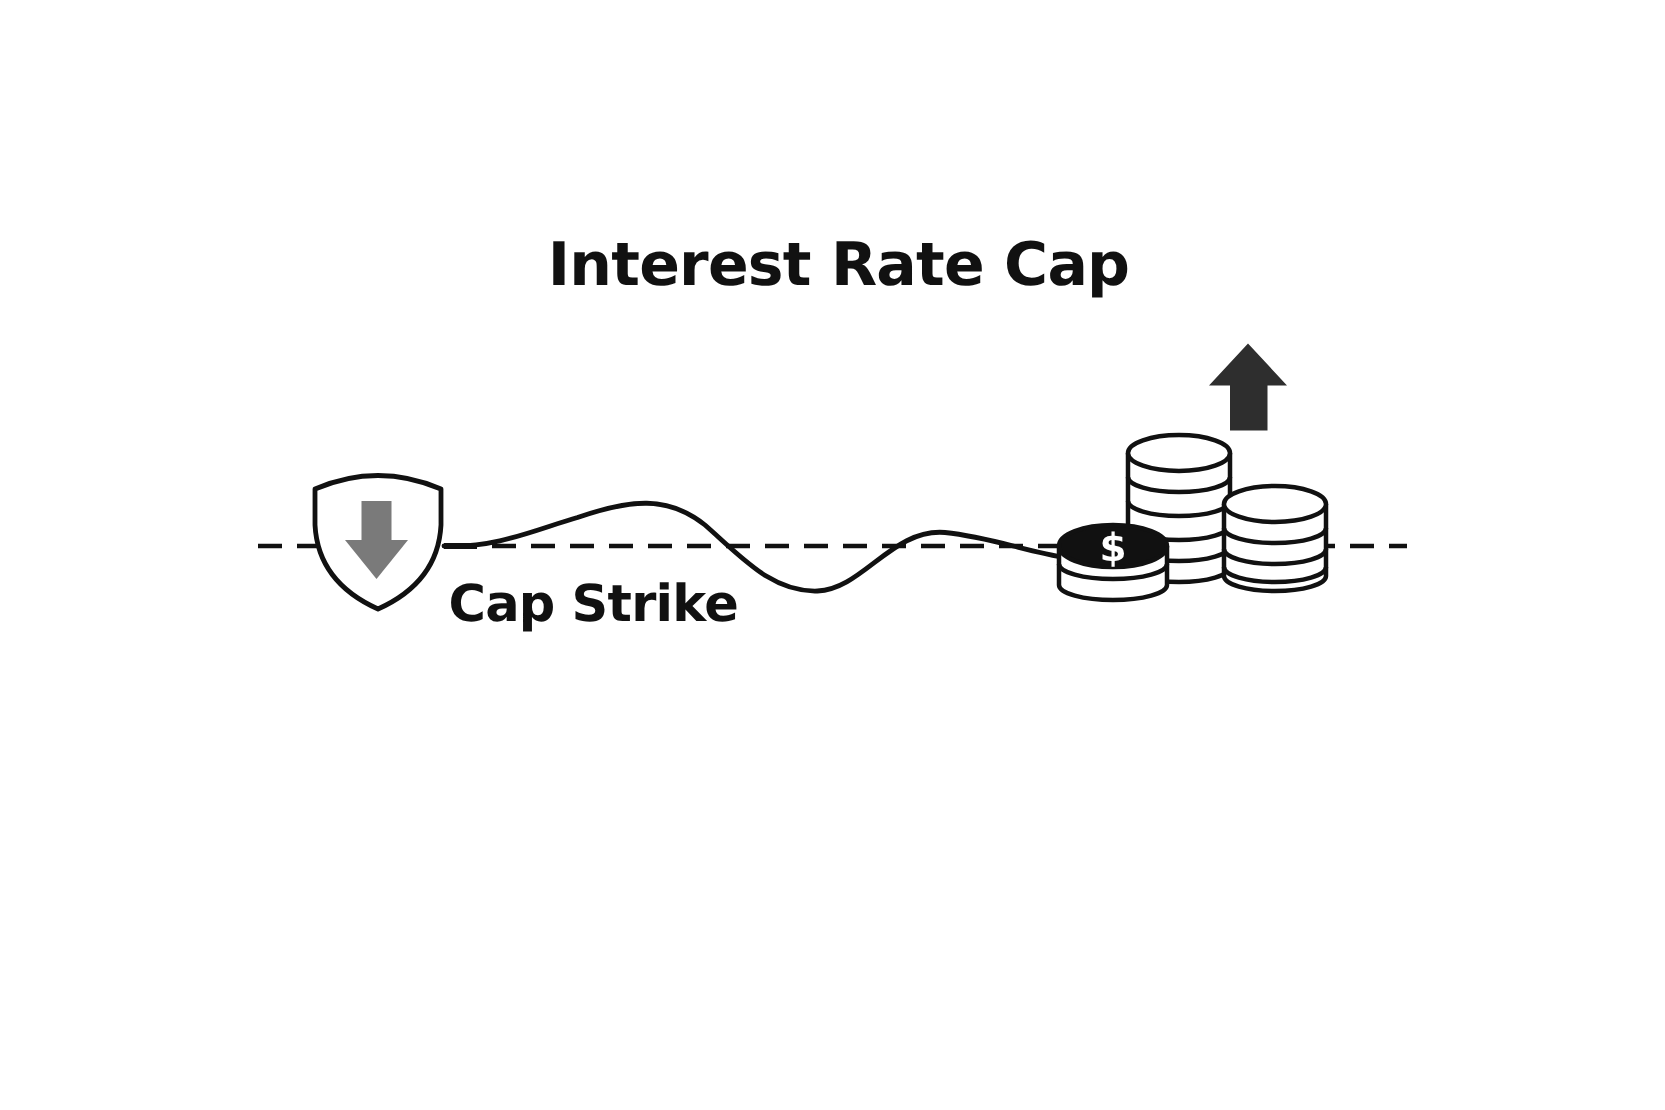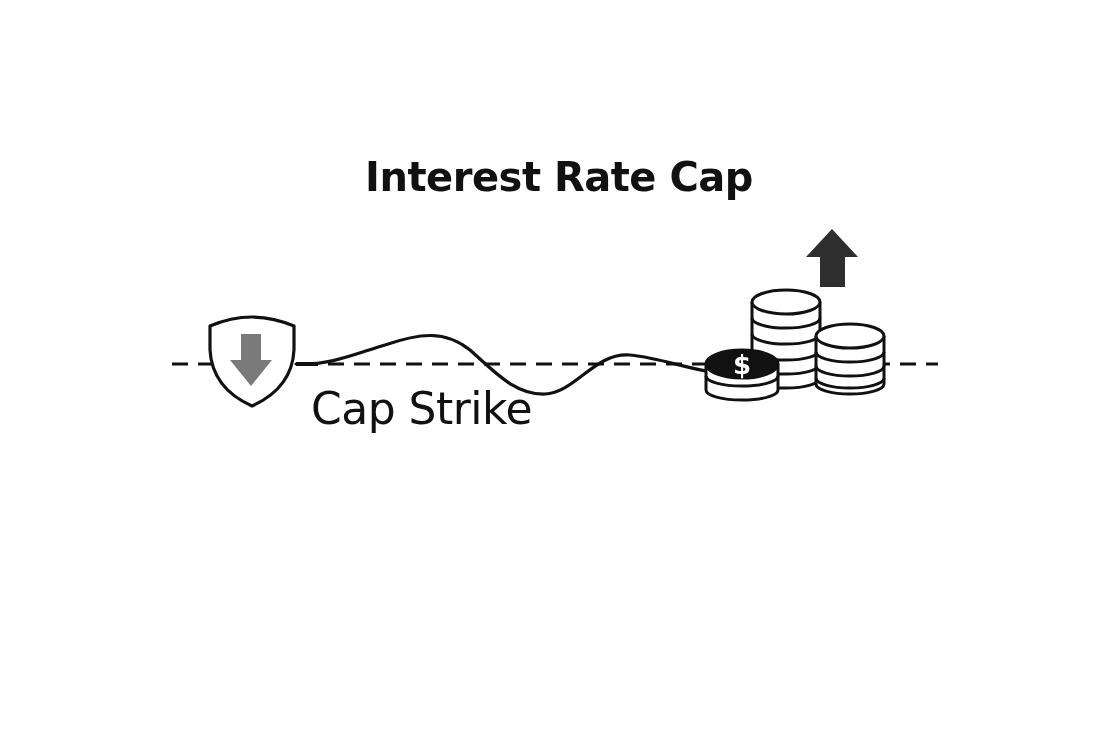--- a/index.html
+++ b/index.html
@@ -22,25 +22,24 @@
       text-align: center;
       font-size: 40px;
       font-weight: bold;
       color: #111111;
       letter-spacing: -0.5px;
     }
     .strike-label {
       position: absolute;
       left: 299px;
       top: 383px;
-      font-size: 44px;
-      font-weight: normal;
+      font-size: 34px;
+      font-weight: bold;
       color: #111111;
       letter-spacing: -0.5px;
-      margin-left: 12px;
     }
     svg.diagram {
       position: absolute;
       left: 0;
       top: 0;
     }
   </style>
 </head>
 <body>
 

